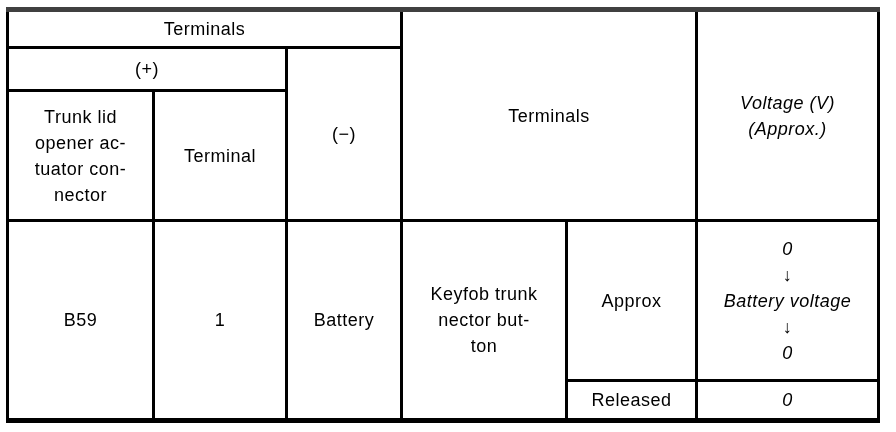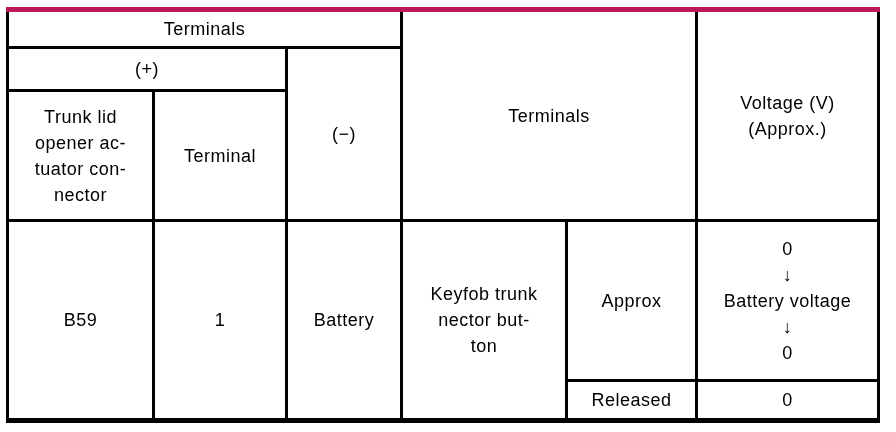--- a/index.html
+++ b/index.html
@@ -19,38 +19,38 @@
     background: #ffffff;
   }
   table.spec {
     position: absolute;
     left: 6px;
     top: 7px;
     width: 871px;
     height: 326px;
     border-collapse: collapse;
     table-layout: fixed;
-    border-top: 5px solid #be185d;
+    border-top: 5px solid #404040;
     border-bottom: 5px solid #000000;
     border-left: none;
     border-right: none;
   }
   table.spec td {
     border: 3px solid #000000;
     text-align: center;
     vertical-align: middle;
     font-size: 18px;
     letter-spacing: 0.5px;
     line-height: 26px;
     white-space: pre-line;
     padding: 2px 4px;
     overflow: hidden;
   }
   td.el { border-left: none; }
-  td.er { border-right: none; }
+  td.er { border-right: none; font-style: italic; }
 </style>
 </head>
 <body>
 
 <div class="page">
   <table class="spec">
     <colgroup>
       <col style="width:146px">
       <col style="width:133px">
       <col style="width:115px">

